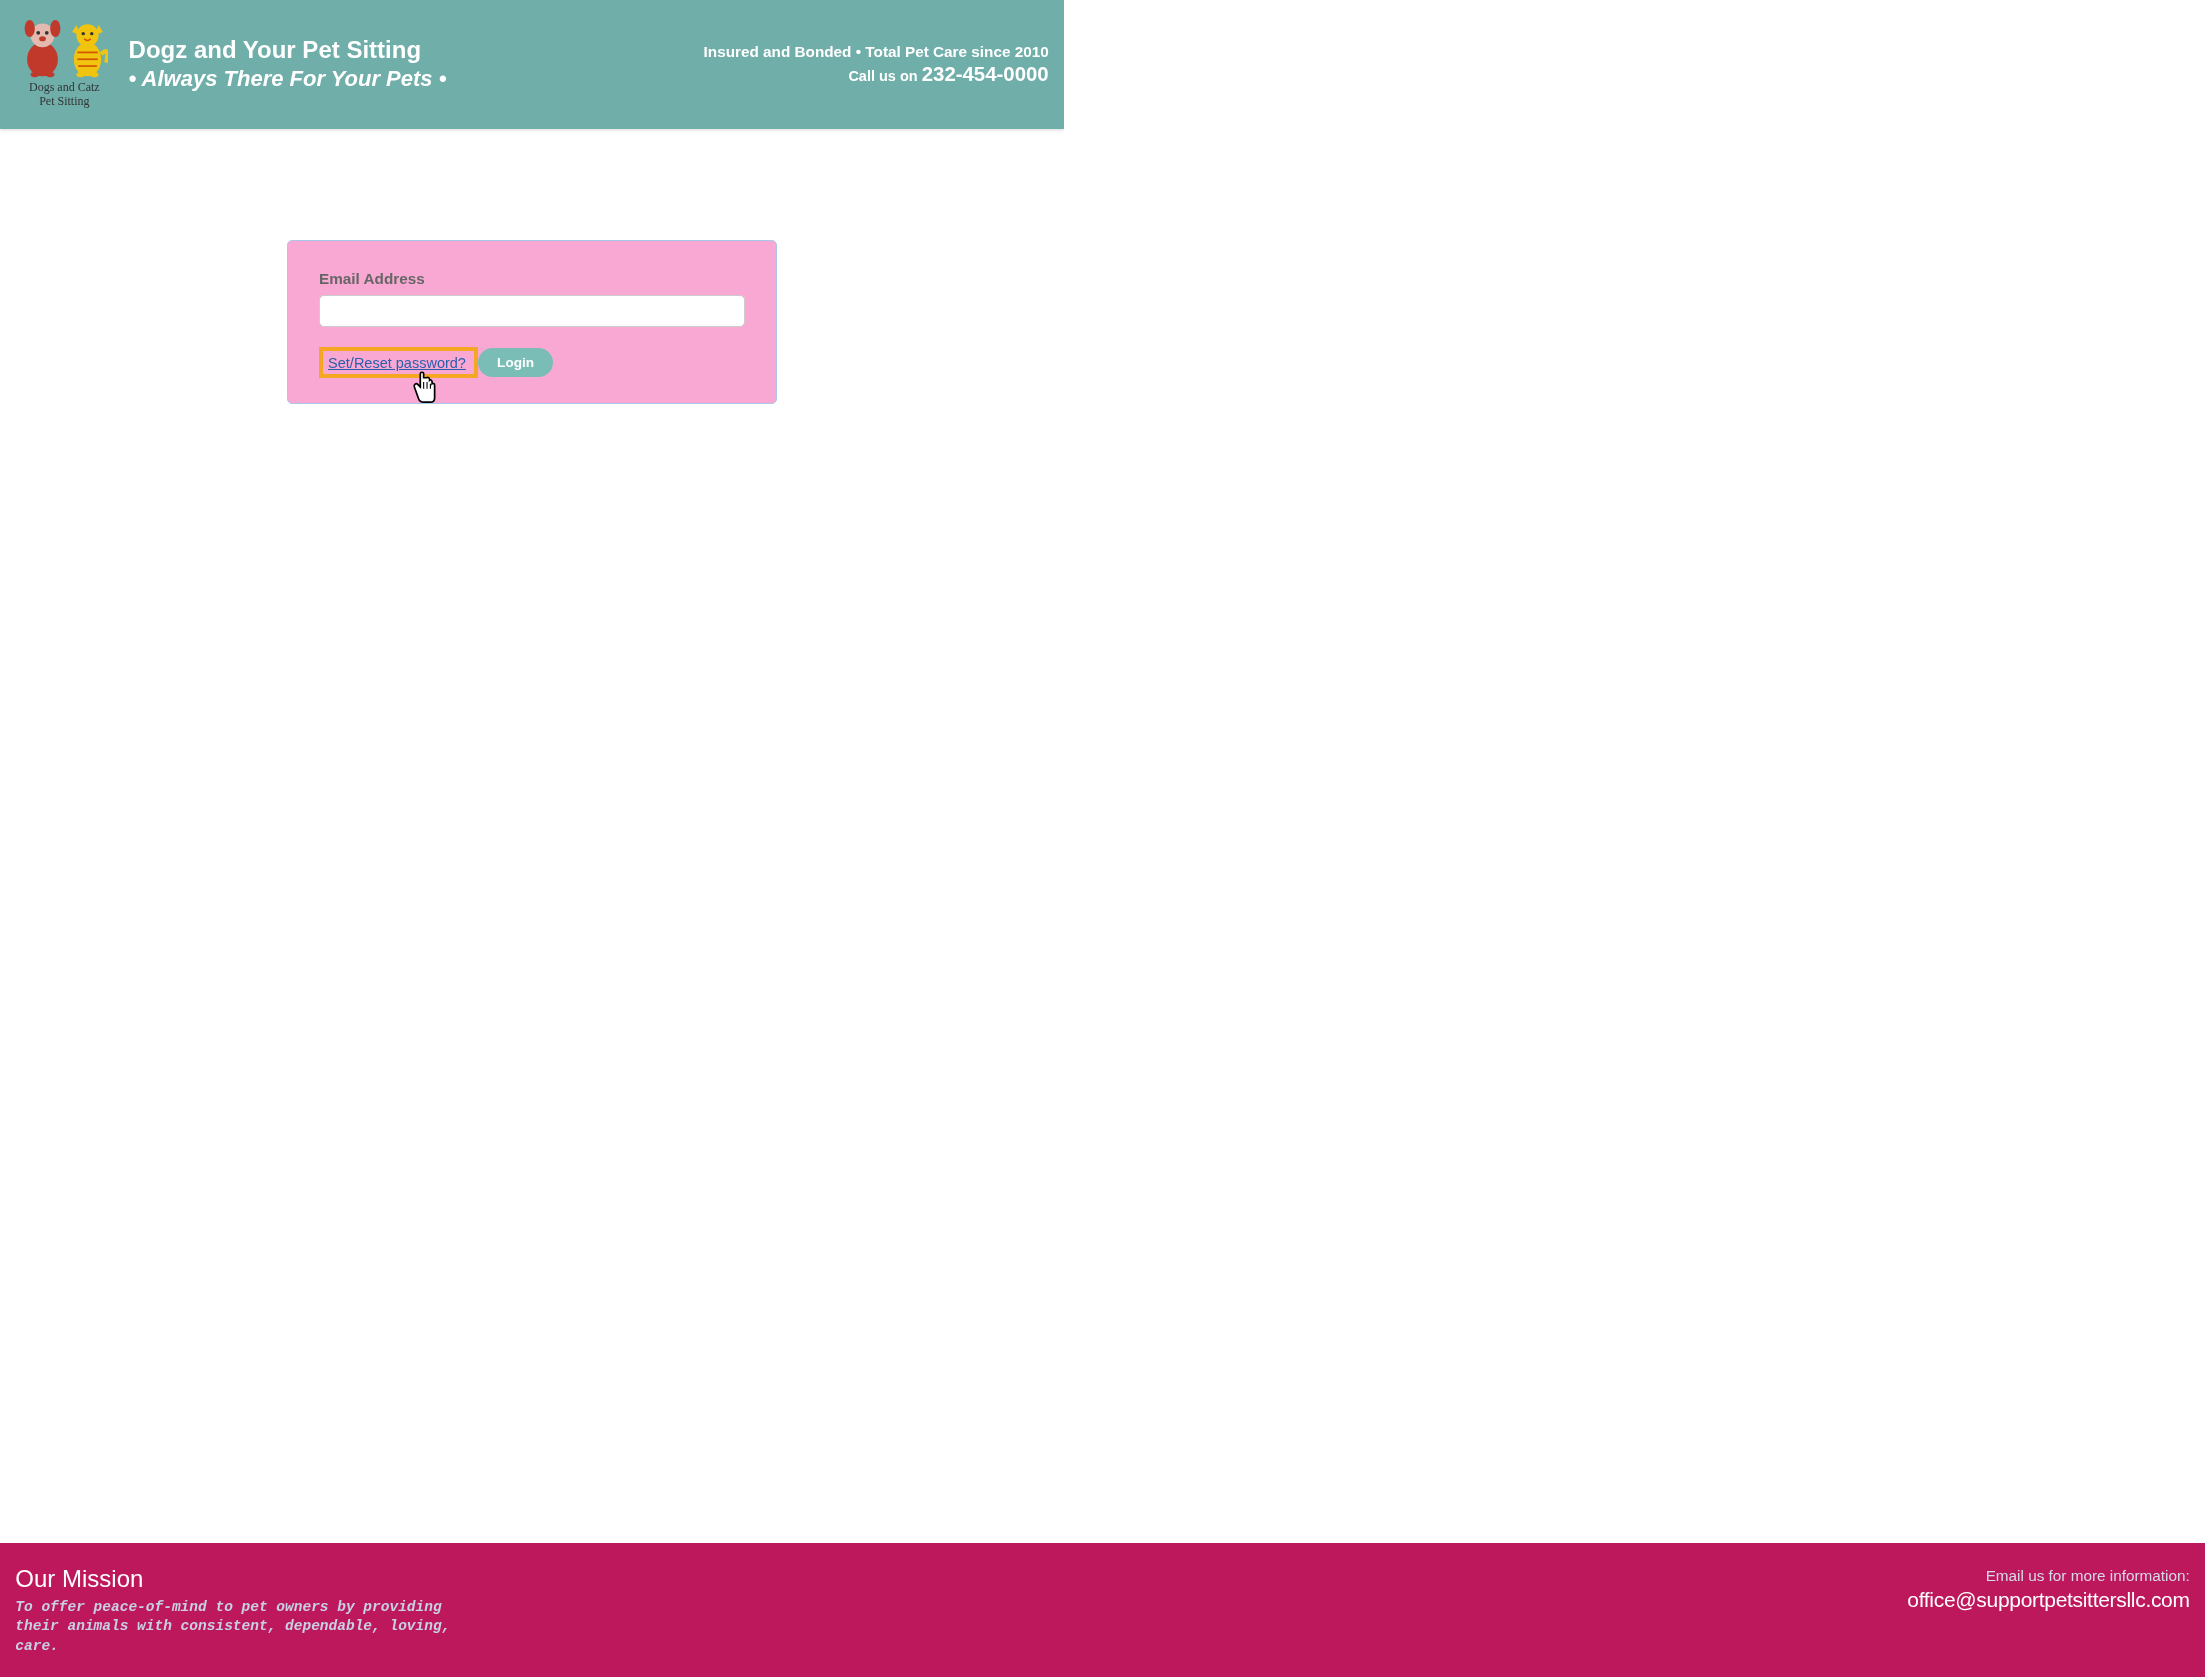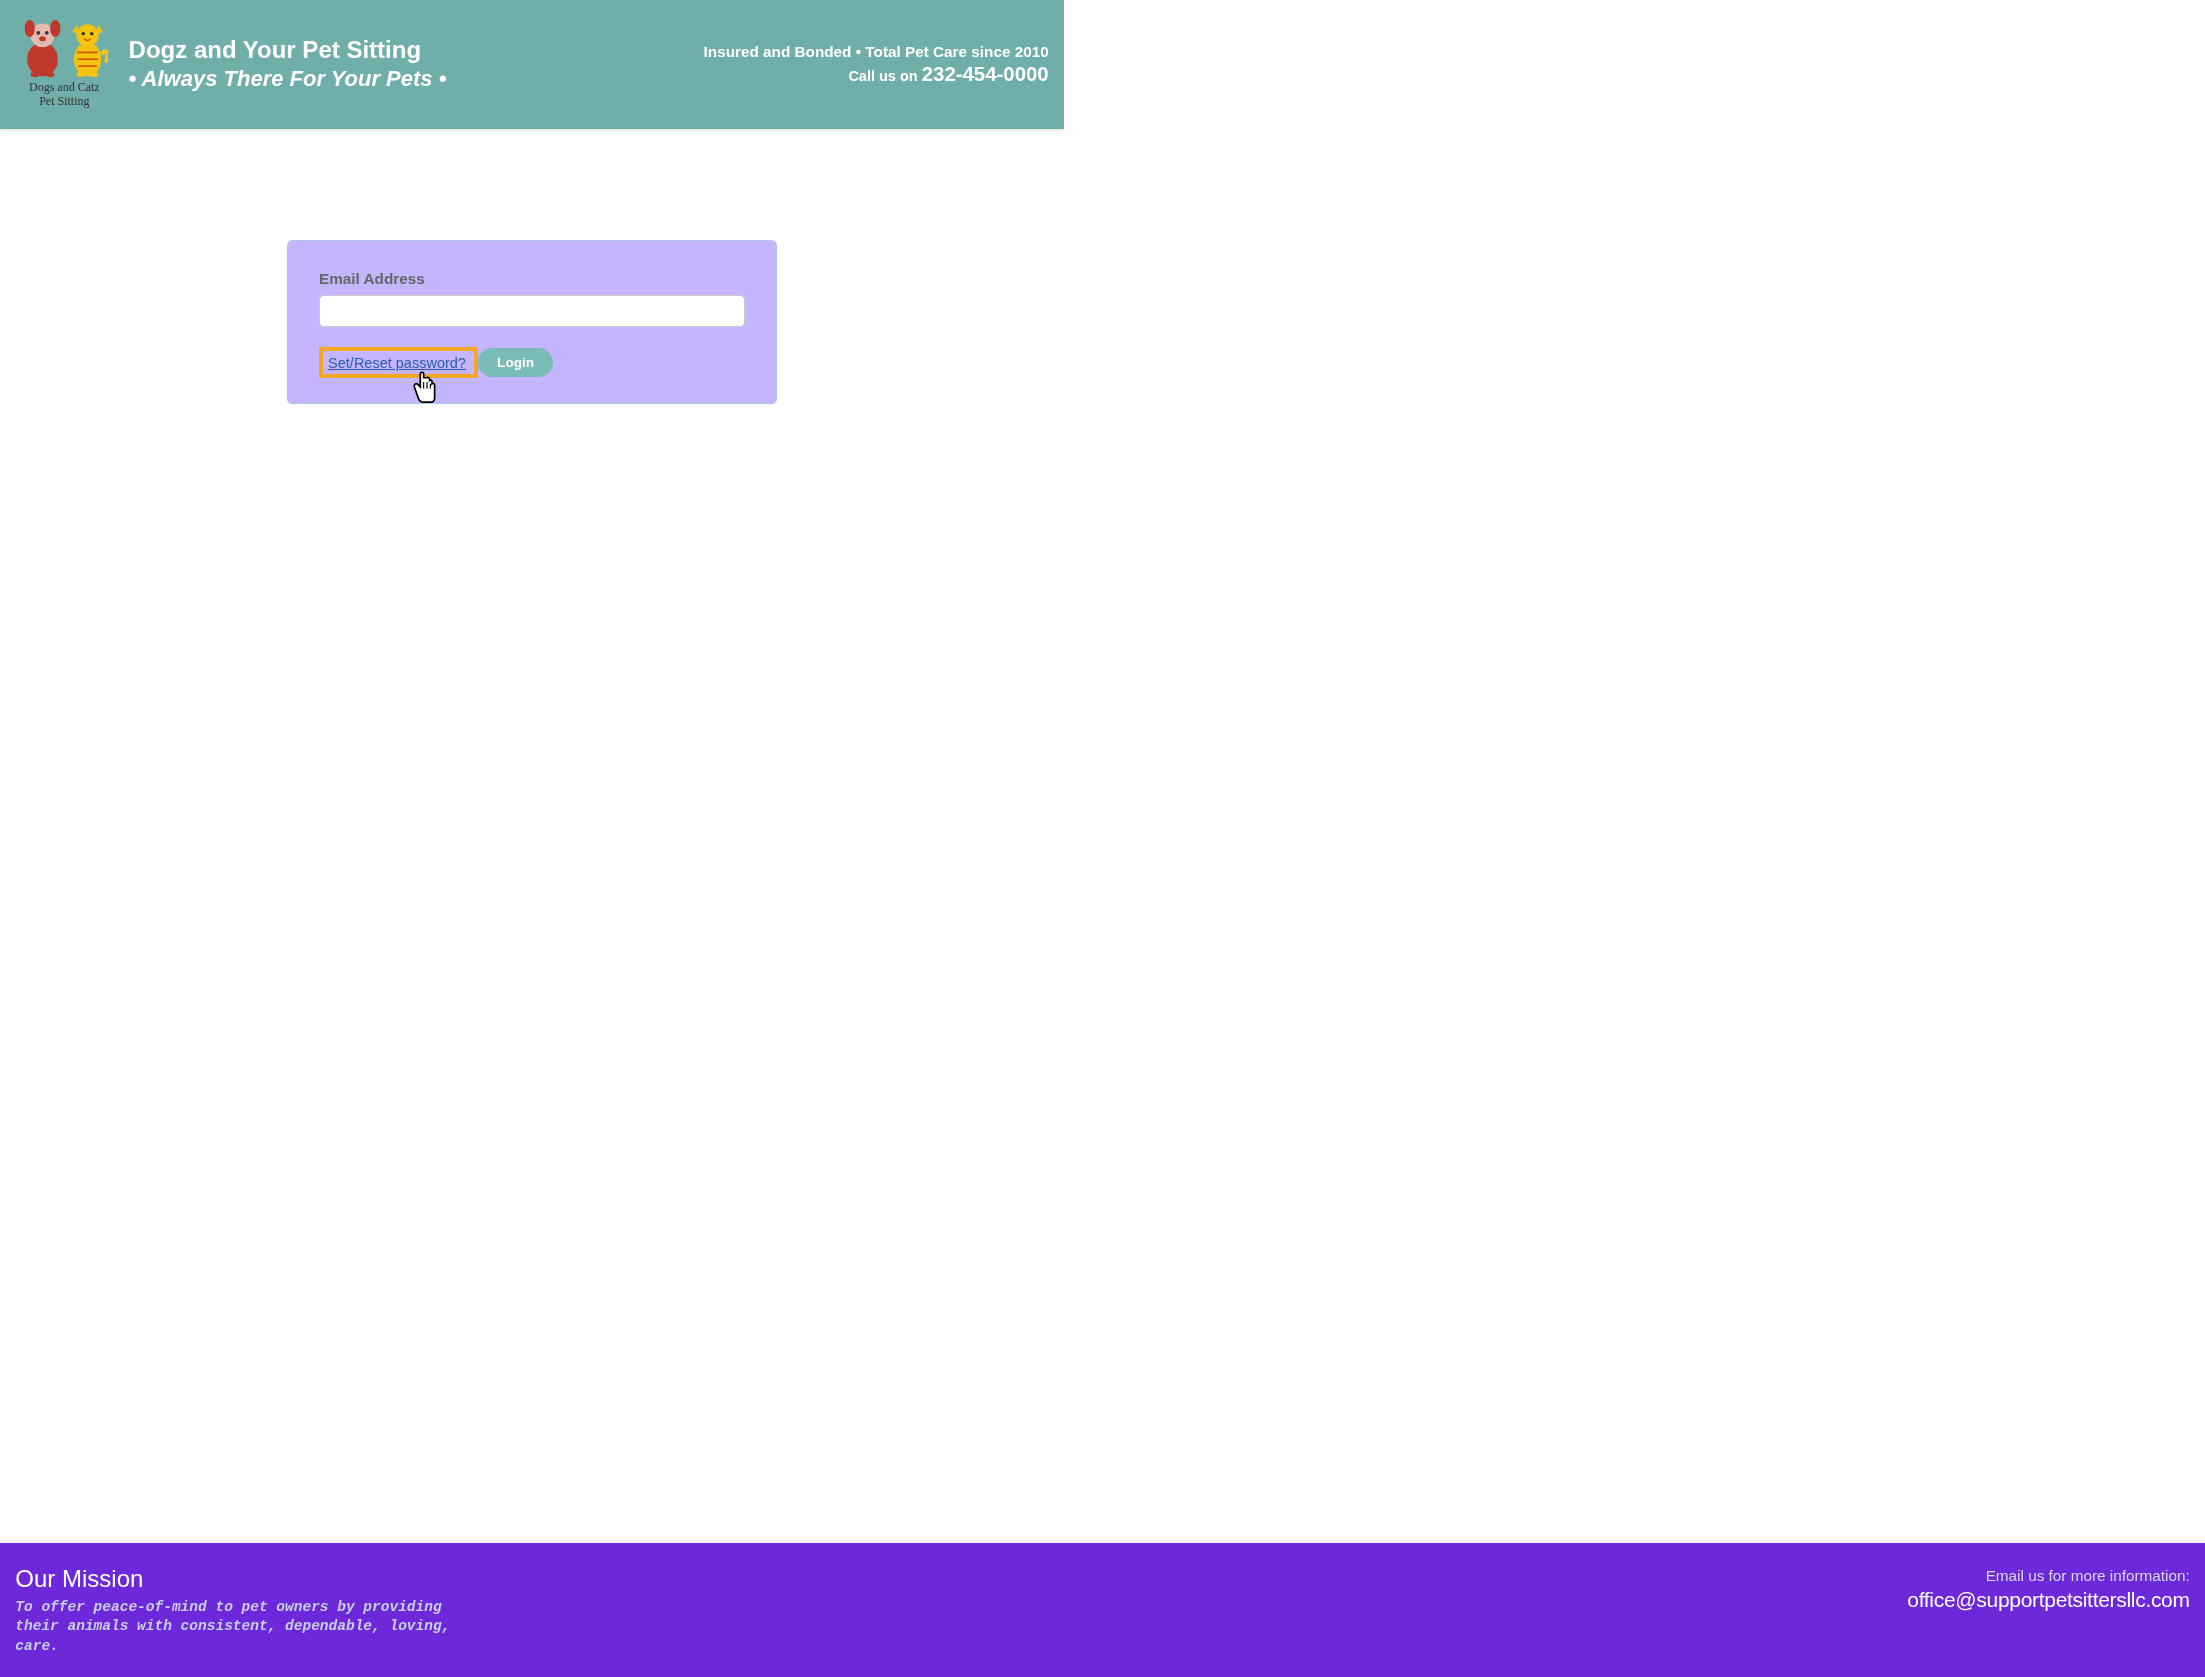--- a/index.html
+++ b/index.html
@@ -92,21 +92,21 @@
       display: flex;
       justify-content: center;
       padding-top: 111px;
     }
 
     .login-card {
       width: 490px;
       border: 0.9px solid #a9c8e9;
       border-radius: 5.1px;
       padding: 29px 31px 25.5px 31px;
-      background: #c4b5fd;
+      background: #f9a8d4;
     }
 
     .form-group {
       margin-bottom: 20.4px;
     }
 
     .form-label {
       display: block;
       font-size: 15.3px;
       color: #666666;
@@ -161,21 +161,21 @@
       font-size: 13.6px;
       font-weight: 700;
       cursor: pointer;
     }
 
     .footer {
       position: absolute;
       bottom: 0;
       left: 0;
       right: 0;
-      background: #6d28d9;
+      background: #be185d;
       color: #ffffff;
       padding: 22px 15.3px 20.4px 15.3px;
       display: flex;
       justify-content: space-between;
       align-items: flex-start;
       min-height: 109px;
     }
 
     .footer-left {
       max-width: 476px;

